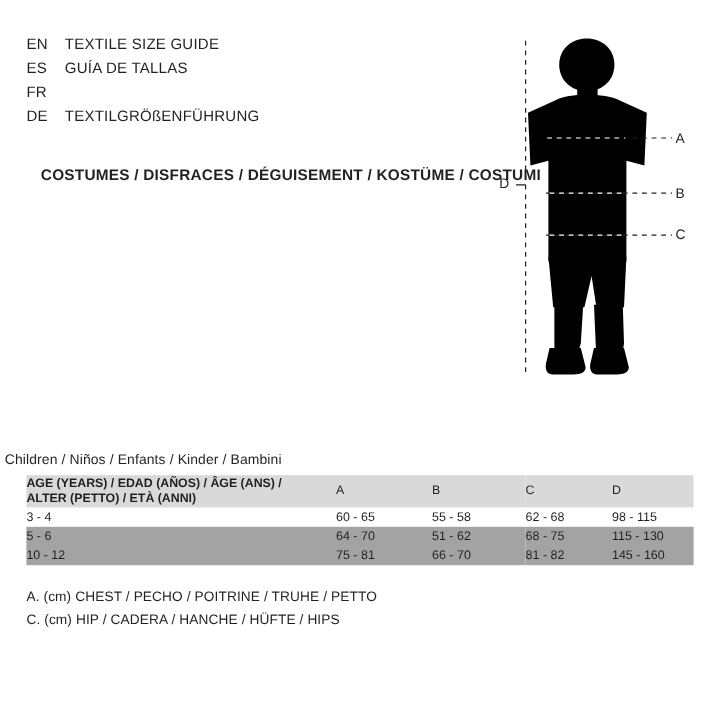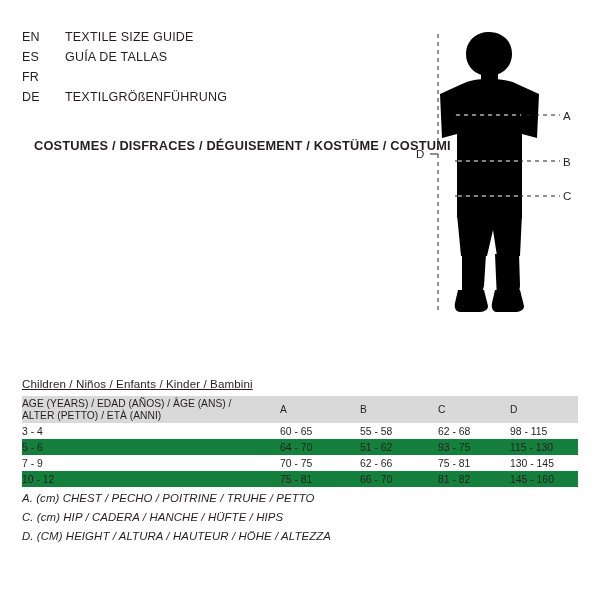--- a/index.html
+++ b/index.html
@@ -33,21 +33,20 @@
     height: 20px;
     font-size: 12.5px;
     letter-spacing: 0.2px;
   }
   .lang-code {
     width: 32px;
     flex: 0 0 32px;
   }
   .lang-text {
     flex: 1;
-    margin-left: 11px;
   }
   .costumes-line {
     position: absolute;
     left: 34px;
     top: 138px;
     font-size: 12.8px;
     font-weight: bold;
     letter-spacing: 0.2px;
   }
 
@@ -70,25 +69,24 @@
     color: #231f20;
   }
   .lbl-A { left: 163px; top: 92px; }
   .lbl-B { left: 163px; top: 138px; }
   .lbl-C { left: 163px; top: 172px; }
   .lbl-D { left: 16px;  top: 130px; }
 
   
   .children-head {
     position: absolute;
-    left: 22px;
+    left: 4px;
     top: 377px;
     font-size: 11.6px;
     letter-spacing: 0.1px;
-    text-decoration: underline;
   }
   table.size-table {
     position: absolute;
     left: 22px;
     top: 396px;
     width: 556px;
     border-collapse: collapse;
     font-size: 10.6px;
   }
   table.size-table td {
@@ -101,43 +99,42 @@
     padding-left: 4px;
     line-height: 12px;
     font-size: 10.3px;
   }
   .body-row td {
     height: 16px;
     padding-left: 4px;
     font-size: 10.4px;
   }
   .row-shaded td {
-    background: #15803d;
+    background: #a3a3a3;
   }
   .row-plain td {
     background: #ffffff;
     margin-left: 16px;
   }
-  .col-label { width: 258px; }
+  .col-label { width: 258px; font-weight: bold; }
   .col-a { width: 80px; }
   .col-b { width: 78px; }
   .col-c { width: 72px; }
   .col-d { width: 68px; }
 
   
   .legend {
     position: absolute;
     left: 22px;
     top: 492px;
     font-size: 11.4px;
     letter-spacing: 0.1px;
   }
   .legend div {
     height: 19px;
-    font-style: italic;
   }
 </style>
 </head>
 <body>
 
 <div class="page">
 
   <div class="lang-block">
     <div class="lang-row">
       <span class="lang-code">EN</span>
@@ -217,39 +214,31 @@
       <td>3 - 4</td>
       <td>60 - 65</td>
       <td>55 - 58</td>
       <td>62 - 68</td>
       <td>98 - 115</td>
     </tr>
     <tr class="body-row row-shaded">
       <td>5 - 6</td>
       <td>64 - 70</td>
       <td>51 - 62</td>
-      <td>93 - 75</td>
+      <td>68 - 75</td>
       <td>115 - 130</td>
-    </tr>
-    <tr class="body-row row-plain">
-      <td>7 - 9</td>
-      <td>70 - 75</td>
-      <td>62 - 66</td>
-      <td>75 - 81</td>
-      <td>130 - 145</td>
     </tr>
     <tr class="body-row row-shaded">
       <td>10 - 12</td>
       <td>75 - 81</td>
       <td>66 - 70</td>
       <td>81 - 82</td>
       <td>145 - 160</td>
     </tr>
   </tbody>
     </table>
 
   <div class="legend">
     <div>A. (cm) CHEST / PECHO / POITRINE / TRUHE / PETTO</div>
     <div>C. (cm) HIP / CADERA / HANCHE / HÜFTE / HIPS</div>
-    <div>D. (CM) HEIGHT / ALTURA / HAUTEUR / HÖHE / ALTEZZA</div>
   </div>
 
 </div>
 
 </body></html>

